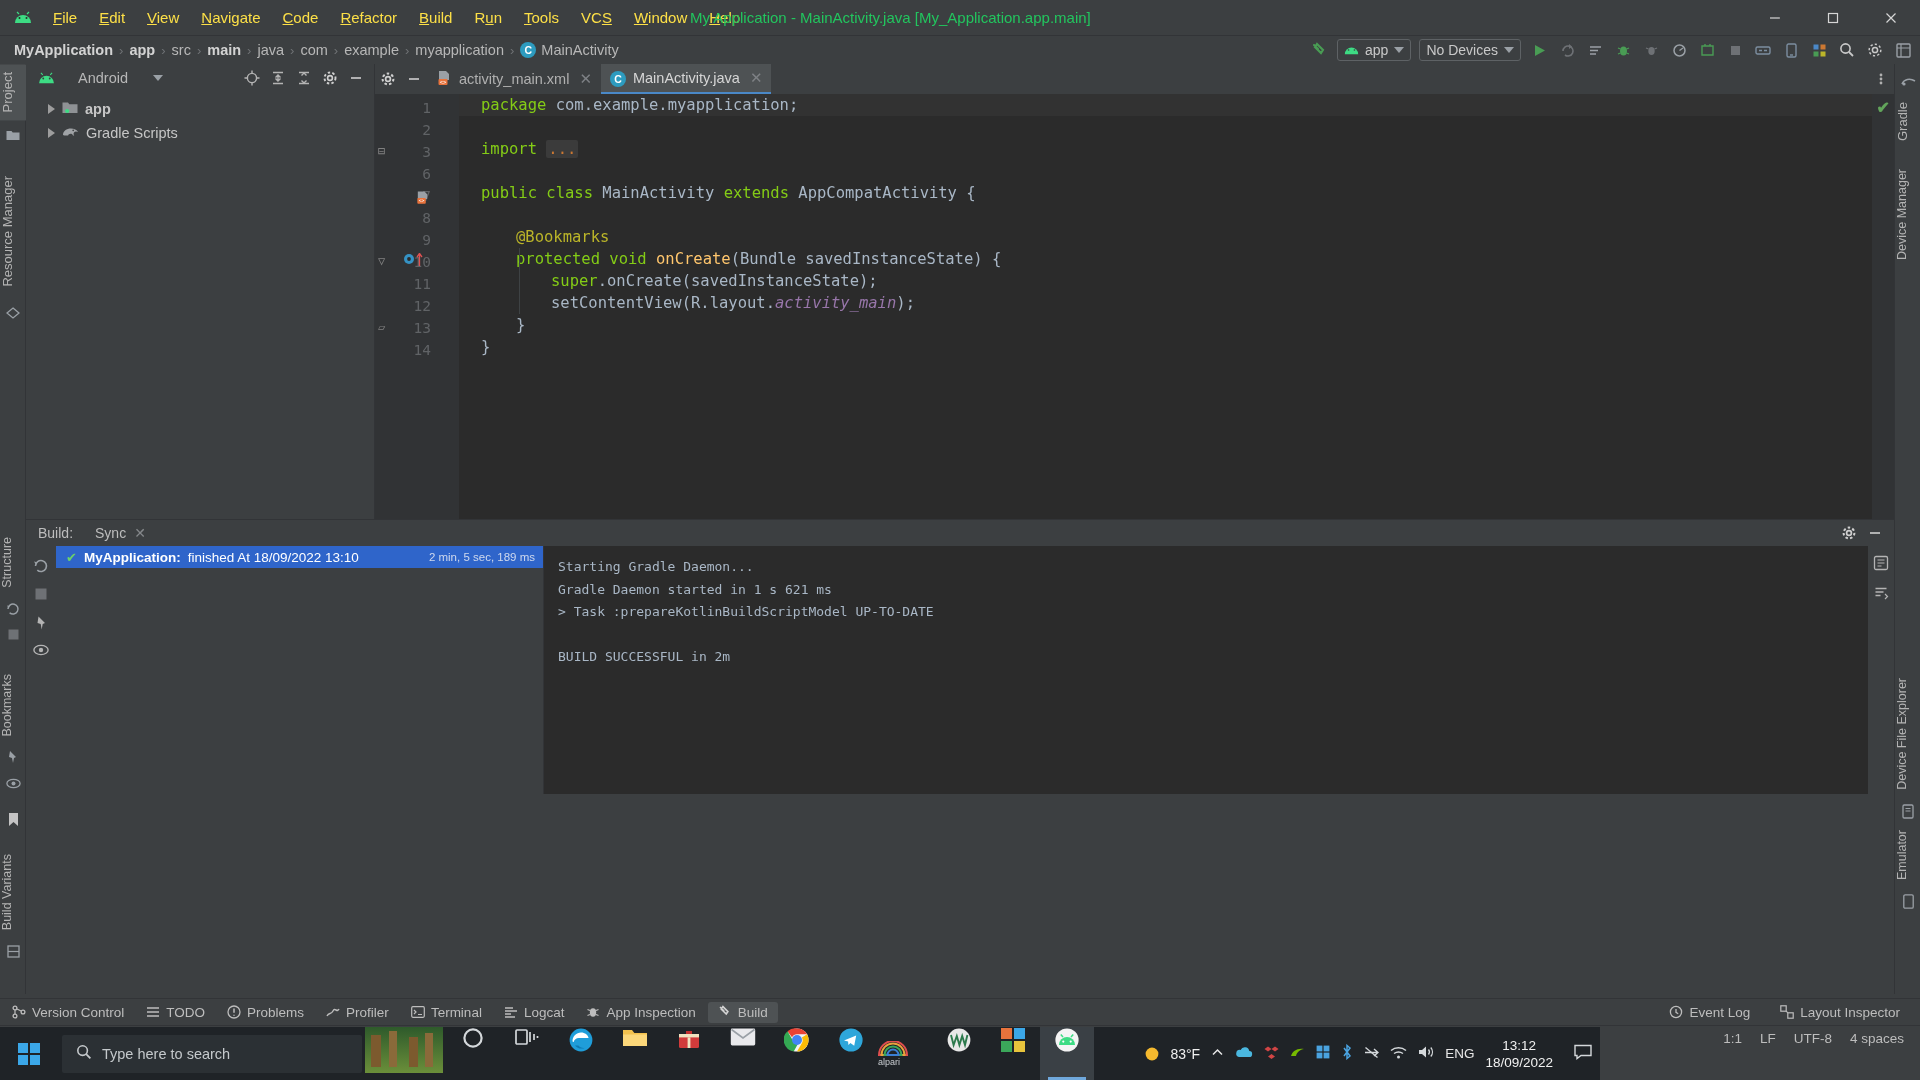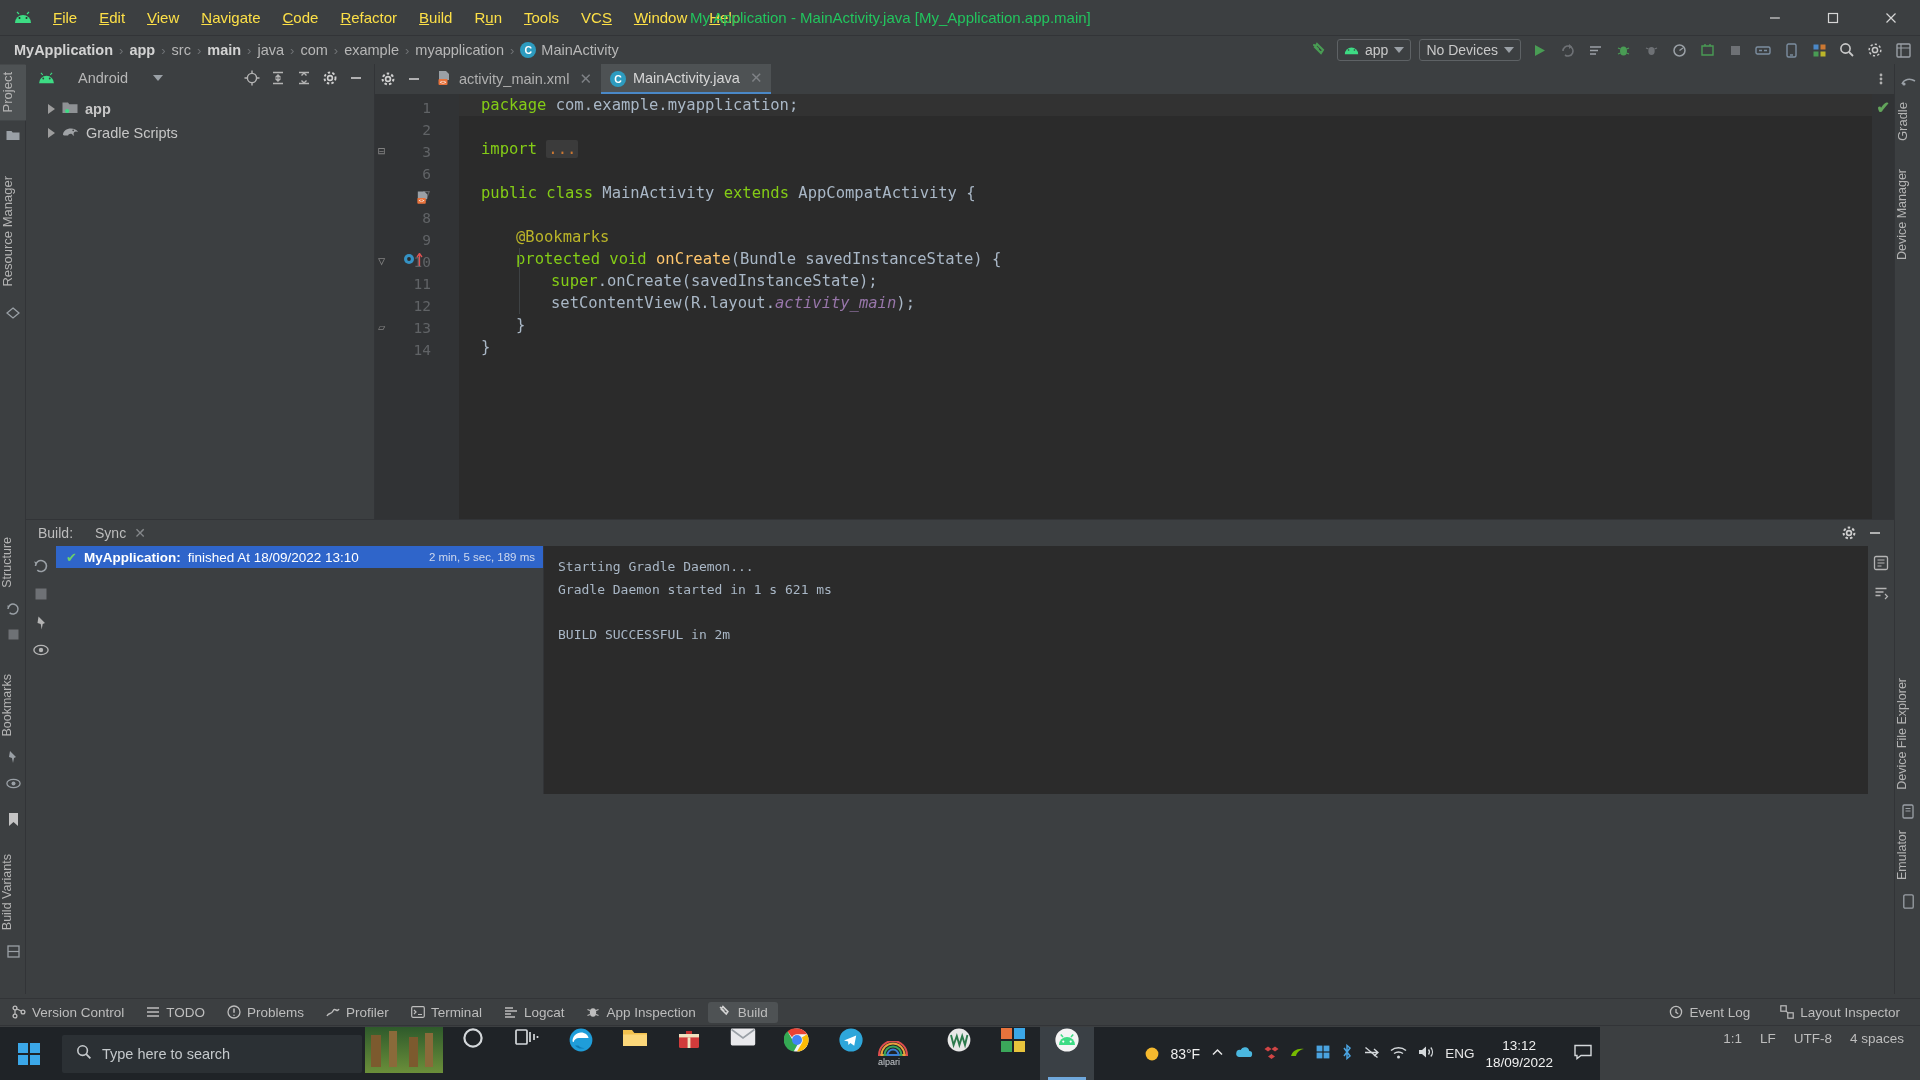--- a/index.html
+++ b/index.html
@@ -659,20 +659,21 @@
         <div class="buildrow">
           <span style="color:#6bd16b;font-size:13px;">✔</span>
           <b>MyApplication:</b>
           <span> finished At 18/09/2022 13:10</span>
           <span class="dur">2 min, 5 sec, 189 ms</span>
         </div>
       </div>
       <div class="buildout">
         <div class="bline">Starting Gradle Daemon...</div>
         <div class="bline">Gradle Daemon started in 1 s 621 ms</div>
+        <div class="bline">&gt; Task :prepareKotlinBuildScriptModel UP-TO-DATE</div>
         <div class="bline">&nbsp;</div>
         <div class="bline">BUILD SUCCESSFUL in 2m</div>
       </div>
       <div class="bsr">
         <div class="i">
           <svg width="16" height="16" viewBox="0 0 16 16">
               <rect x="1.5" y="1.5" width="13" height="13" rx="1.5" fill="none" stroke="#b4b4b4" stroke-width="1.3"></rect>
               <path d="M4.5 5h7M4.5 8h7M4.5 11h4" stroke="#b4b4b4" stroke-width="1.2"></path>
             </svg>
         </div>

